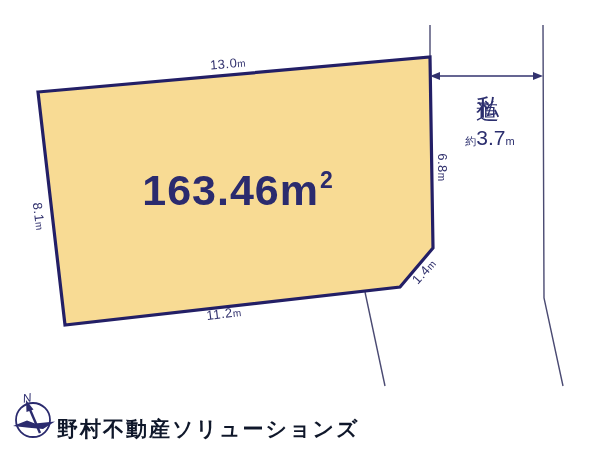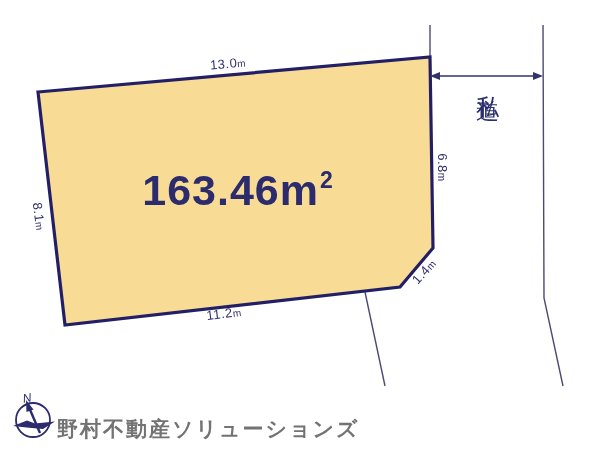--- a/index.html
+++ b/index.html
@@ -27,21 +27,21 @@
   #road-name{
     left:473px;top:77px;height:56px;
     writing-mode:vertical-rl;text-orientation:upright;
     font-size:23px;letter-spacing:4px;color:#2B2E6E;
   }
   #road-width{left:454px;top:126px;width:72px;text-align:center;color:#2B2E6E;}
   #road-width .small{font-size:11px;}
   #road-width .big{font-size:21px;}
   #watermark{
     left:57px;top:415px;font-size:21px;letter-spacing:2px;
-    color:#737373;font-weight:700;
+    color:#0f172a;font-weight:700;
   }
 </style>
 </head>
 <body>
 
 <div id="stage">
 
   <svg id="diagram-svg" width="600" height="450" viewBox="0 0 600 450">
 
     <line x1="430" y1="25" x2="430" y2="58" stroke="#4A4A72" stroke-width="1.4"></line>
@@ -79,16 +79,19 @@
     <span>11.2</span><span class="unit">m</span>
   </div>
   <div class="txt dim" id="dim-right">
     <span>6.8</span><span class="unit">m</span>
   </div>
   <div class="txt dim" id="dim-corner">
     <span>1.4</span><span class="unit">m</span>
   </div>
 
   <div class="txt" id="road-name">私道</div>
+  <div class="txt" id="road-width">
+    <span class="small">約</span><span class="big">3.7</span><span class="small">m</span>
+  </div>
 
   <div class="txt" id="watermark">野村不動産ソリューションズ</div>
 
 </div>
 
 </body></html>

